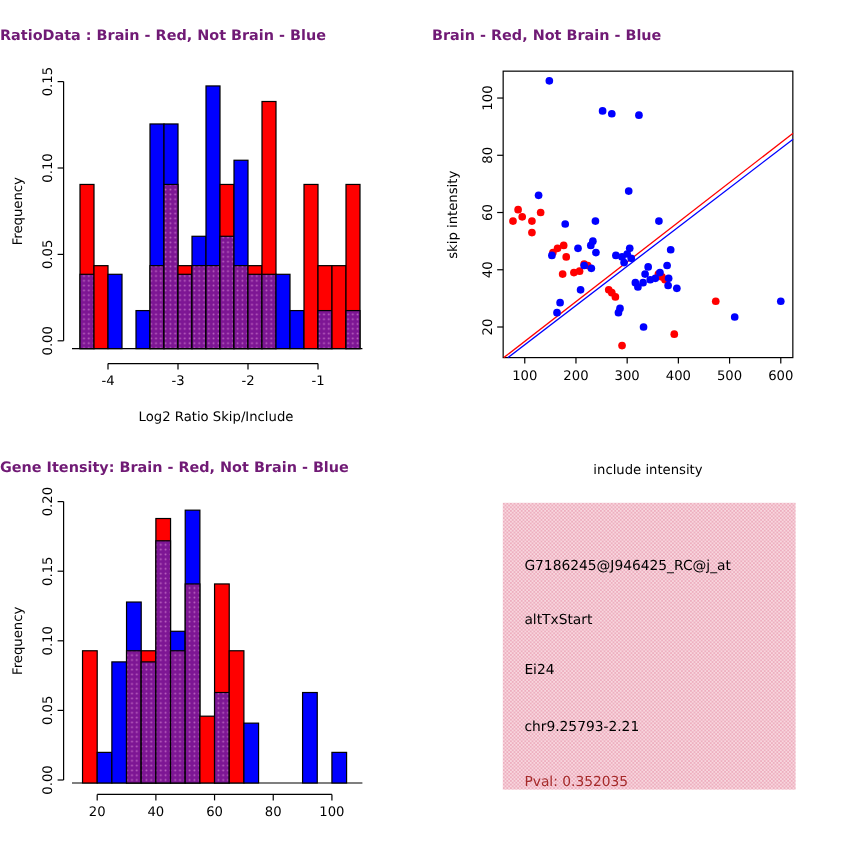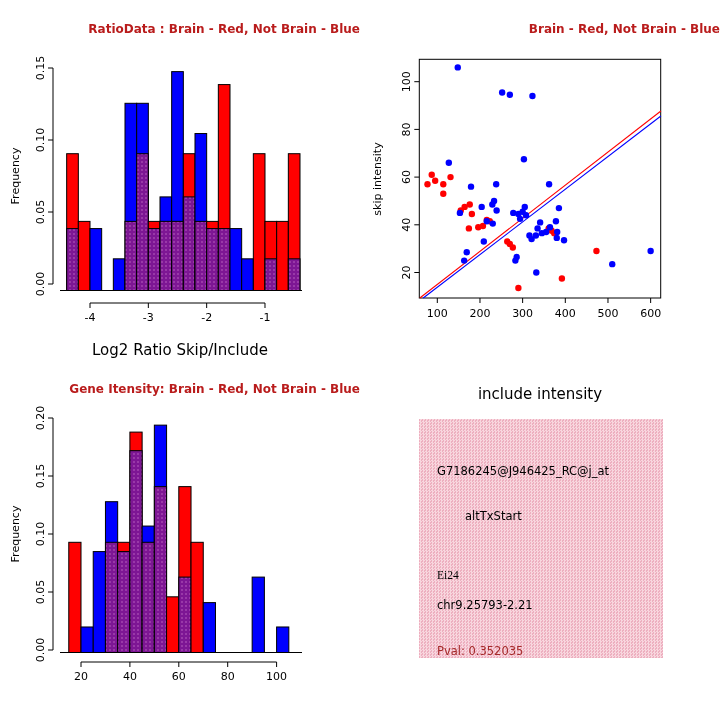--- a/index.html
+++ b/index.html
@@ -1,20 +1,20 @@
 <!DOCTYPE html>
 <html><head>
 <meta charset="utf-8">
 <style>
   html,body{margin:0;padding:0;background:#888;}
   #canvas{position:relative;width:720px;height:720px;background:#ffffff;overflow:hidden;
           font-family:"DejaVu Sans",sans-serif;}
   #plot-svg{position:absolute;left:0;top:0;}
-  .panel-title{position:absolute;text-align:right;font-weight:bold;font-size:12px;color:#b91c1c;white-space:nowrap;}
-  .axis-label{position:absolute;text-align:center;font-size:15px;color:#000;white-space:nowrap;}
+  .panel-title{position:absolute;text-align:left;font-weight:bold;font-size:12px;color:#701a75;white-space:nowrap;}
+  .axis-label{position:absolute;text-align:center;font-size:11px;color:#000;white-space:nowrap;}
   .ylab{position:absolute;font-size:11px;color:#000;white-space:nowrap;
         transform:translate(-50%,-50%) rotate(-90deg);}
   #info-panel{position:absolute;left:419px;top:419px;width:244px;height:239px;}
   .info-line{position:absolute;left:18px;font-size:11.5px;white-space:nowrap;}
   svg text{font-family:"DejaVu Sans",sans-serif;font-size:11px;fill:#000;}
 </style>
 </head>
 <body>
 
 <div id="canvas">
@@ -234,18 +234,18 @@
 
   <div class="axis-label" style="left:0;top:341px;width:360px;">Log2 Ratio Skip/Include</div>
   <div class="axis-label" style="left:360px;top:341px;width:360px;margin-top:44px;">include intensity</div>
 
   <div class="ylab" style="left:15px;top:176px;">Frequency</div>
   <div class="ylab" style="left:377px;top:179px;">skip intensity</div>
   <div class="ylab" style="left:15px;top:534px;">Frequency</div>
 
   <div id="info-panel" style="background: repeating-conic-gradient(rgb(248, 214, 222) 0%, rgb(248, 214, 222) 25%, rgb(237, 175, 191) 0%, rgb(237, 175, 191) 50%) 0px 0px / 3px 3px; text-align: center;">
     <div class="info-line" style="top: 45px; color: rgb(0, 0, 0);">G7186245@J946425_RC@j_at</div>
-    <div class="info-line" style="top: 90px; color: rgb(0, 0, 0); margin-left: 28px;">altTxStart</div>
-    <div class="info-line" style="top: 150px; color: rgb(0, 0, 0); font-family: Liberation Serif, serif;">Ei24</div>
+    <div class="info-line" style="top: 90px; color: rgb(0, 0, 0);">altTxStart</div>
+    <div class="info-line" style="top: 132px; color: rgb(0, 0, 0);">Ei24</div>
     <div class="info-line" style="top: 179px; color: rgb(0, 0, 0);">chr9.25793-2.21</div>
     <div class="info-line" style="top: 212px; color: rgb(165, 42, 42); margin-top: 13px;">Pval: 0.352035</div>
   </div>
 </div>
 
 </body></html>

